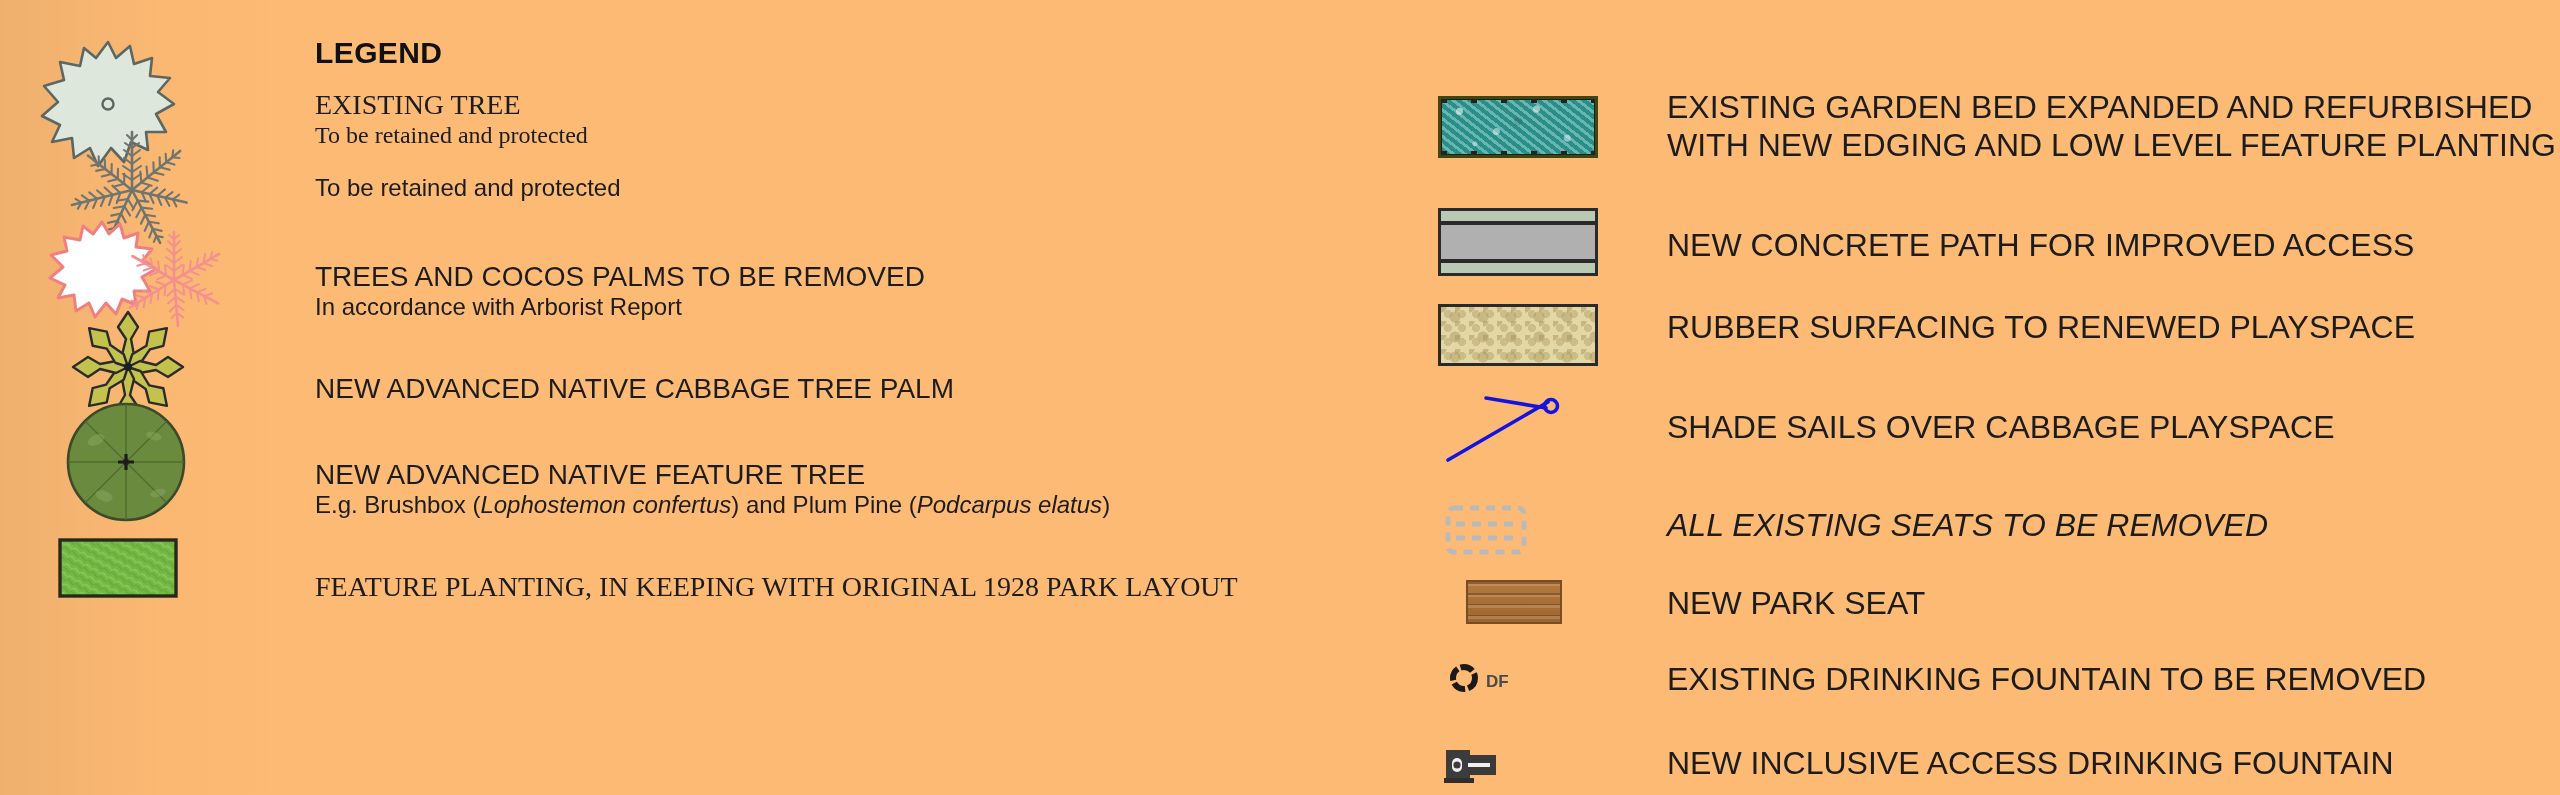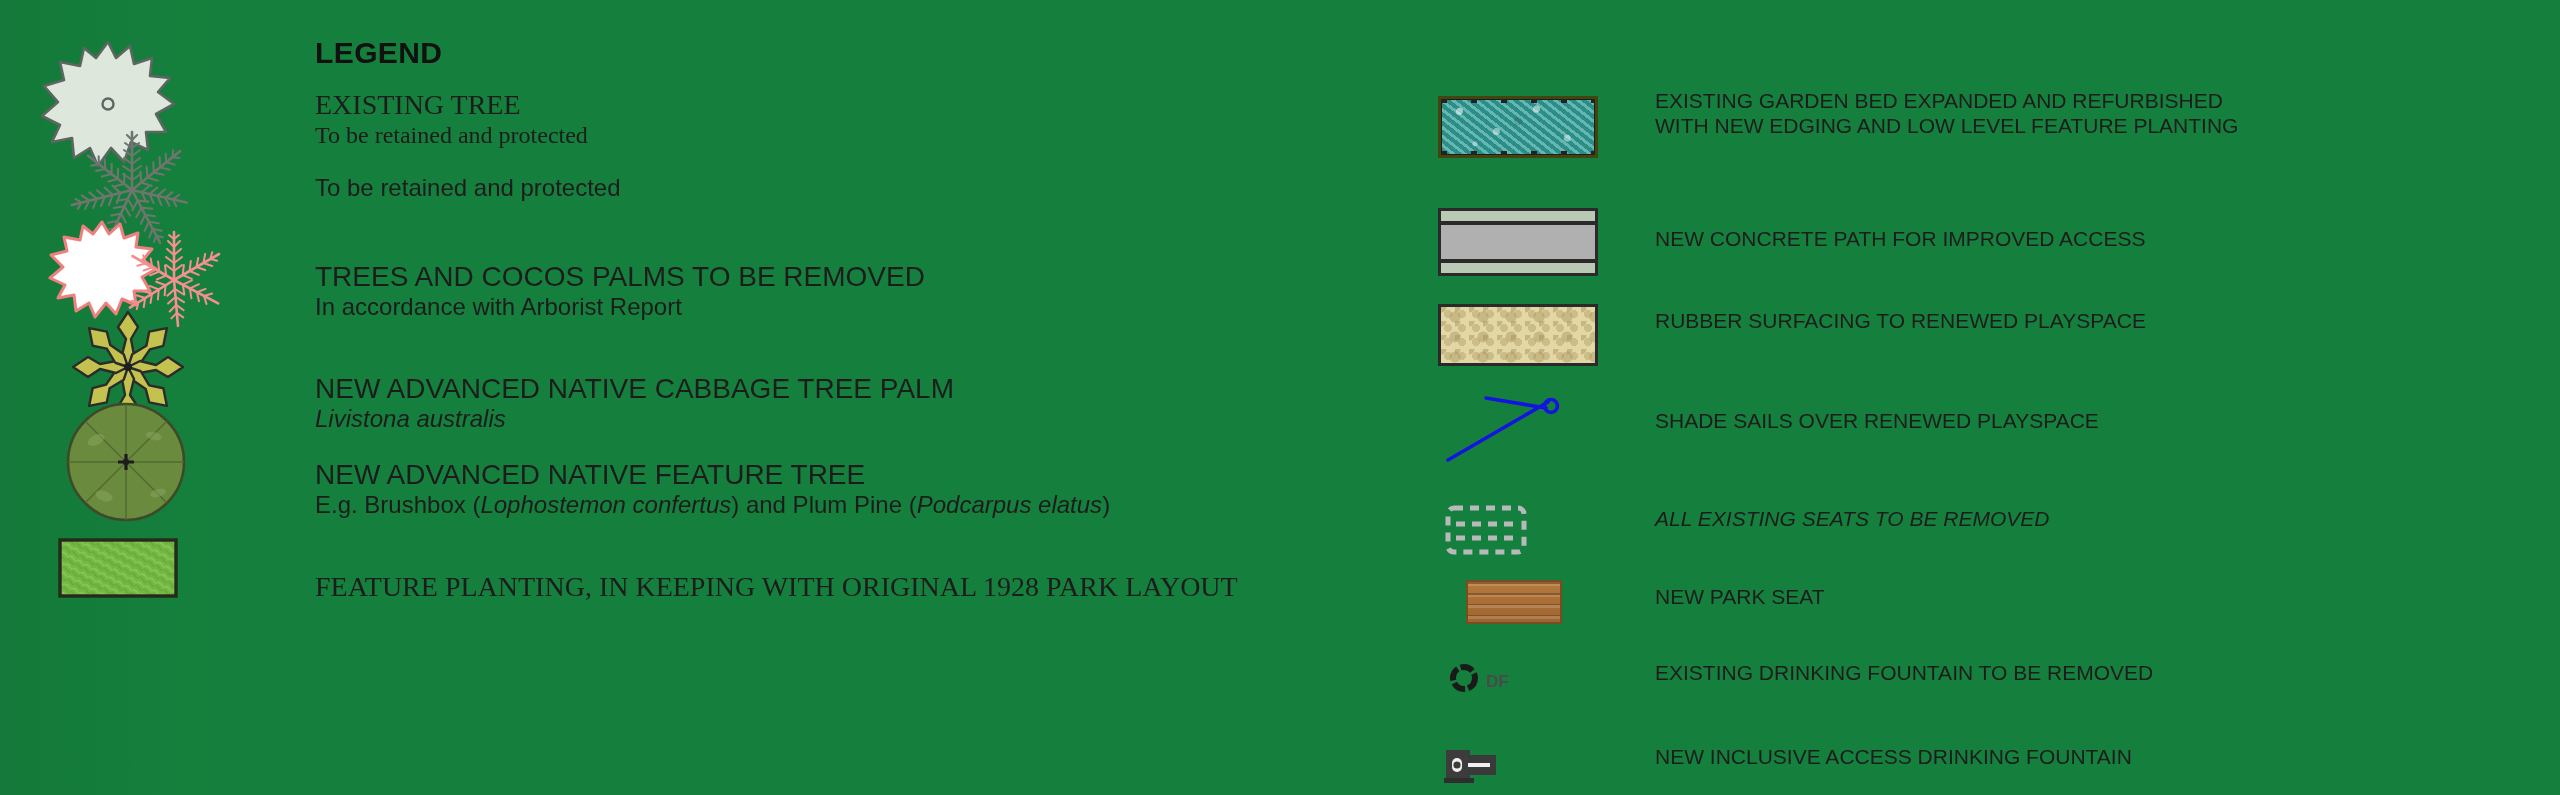--- a/index.html
+++ b/index.html
@@ -13,21 +13,21 @@
     font-family: "Liberation Sans", sans-serif;
     color: #1a1a1a;
     overflow: hidden;
     position: relative;
   }
 
   
   .legend-root {
     position: absolute;
     inset: 0;
-    background: #15803d;
+    background: #fdba74;
   }
 
   
   .left-wash {
     position: absolute;
     left: 0px; top: 0px;
     width: 300px; height: 795px;
     background: linear-gradient(90deg, rgba(0,0,0,0.055) 0%, rgba(0,0,0,0.03) 28%, rgba(0,0,0,0.012) 55%, rgba(0,0,0,0) 100%);
     pointer-events: none;
   }
@@ -78,24 +78,25 @@
     line-height: 1.18;
     white-space: nowrap;
     color: #1c1c1c;
   }
   .entry .l2.caps { font-size: 28px; font-family: Liberation Serif, serif; }
   .ital { font-style: italic; }
 
   
   .rrow { position: absolute; left: 0; }
   .rrow .t1, .rrow .t2 {
-    font-size: 21px;
+    font-size: 32px;
     line-height: 1.2;
     white-space: nowrap;
     color: #1c1c1c;
+    margin-left: 12px;
   }
 
   
   .swatch { position: absolute; left: 0; }
 
   .sw-gardenbed {
     width: 160px; height: 62px;
     background:
       radial-gradient(circle at 12% 22%, rgba(255,255,255,.55) 0 3px, transparent 4px),
       radial-gradient(circle at 36% 58%, rgba(255,255,255,.45) 0 3px, transparent 4px),
@@ -464,21 +465,20 @@
       <div class="l2">To be retained and protected</div>
     </div>
 
     <div class="entry" style="top:222px;">
       <div class="l1">TREES AND COCOS PALMS TO BE REMOVED</div>
       <div class="l2">In accordance with Arborist Report</div>
     </div>
 
     <div class="entry" style="top:334px;">
       <div class="l1">NEW ADVANCED NATIVE CABBAGE TREE PALM</div>
-      <div class="l2 ital">Livistona australis</div>
     </div>
 
     <div class="entry" style="top:420px;">
       <div class="l1">NEW ADVANCED NATIVE FEATURE TREE</div>
       <div class="l2"><span>E.g. Brushbox (</span><span style="font-style: italic;">Lophostemon confertus</span><span>) and Plum Pine (</span><span style="font-style: italic;">Podcarpus elatus</span><span>)</span></div>
     </div>
 
     <div class="entry" style="top:532px;">
       <div class="l2 caps">FEATURE PLANTING, IN KEEPING WITH ORIGINAL 1928 PARK LAYOUT</div>
     </div>
@@ -545,21 +545,21 @@
 
     <div class="rrow" style="top:130px;">
       <div class="t1">NEW CONCRETE PATH FOR IMPROVED ACCESS</div>
     </div>
 
     <div class="rrow" style="top:212px;">
       <div class="t1">RUBBER SURFACING TO RENEWED PLAYSPACE</div>
     </div>
 
     <div class="rrow" style="top:312px;">
-      <div class="t1">SHADE SAILS OVER RENEWED PLAYSPACE</div>
+      <div class="t1">SHADE SAILS OVER CABBAGE PLAYSPACE</div>
     </div>
 
     <div class="rrow" style="top:410px;font-style:italic;">
       <div class="t1">ALL EXISTING SEATS TO BE REMOVED</div>
     </div>
 
     <div class="rrow" style="top:488px;">
       <div class="t1">NEW PARK SEAT</div>
     </div>
 

